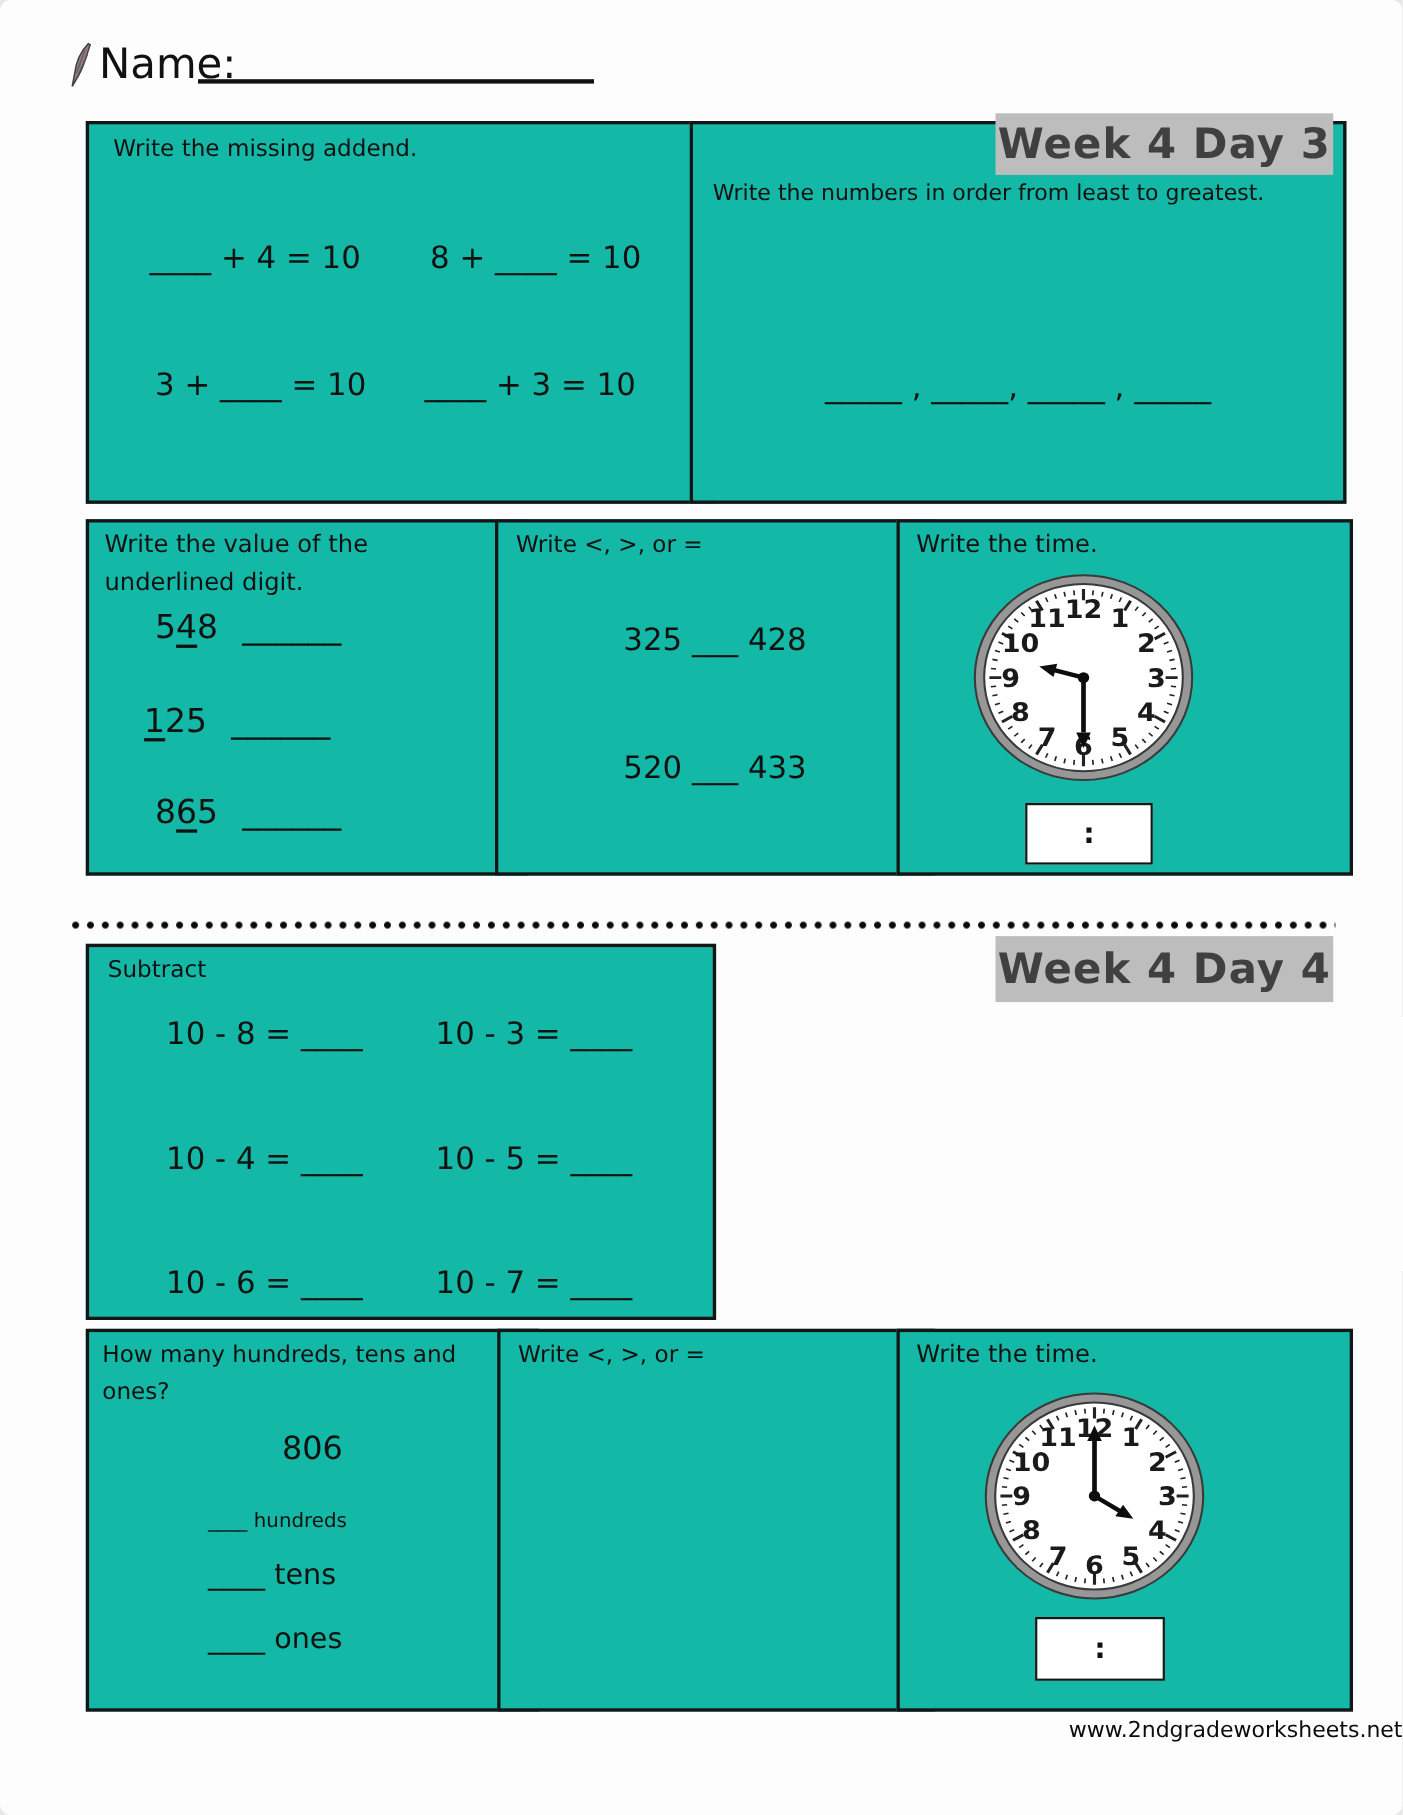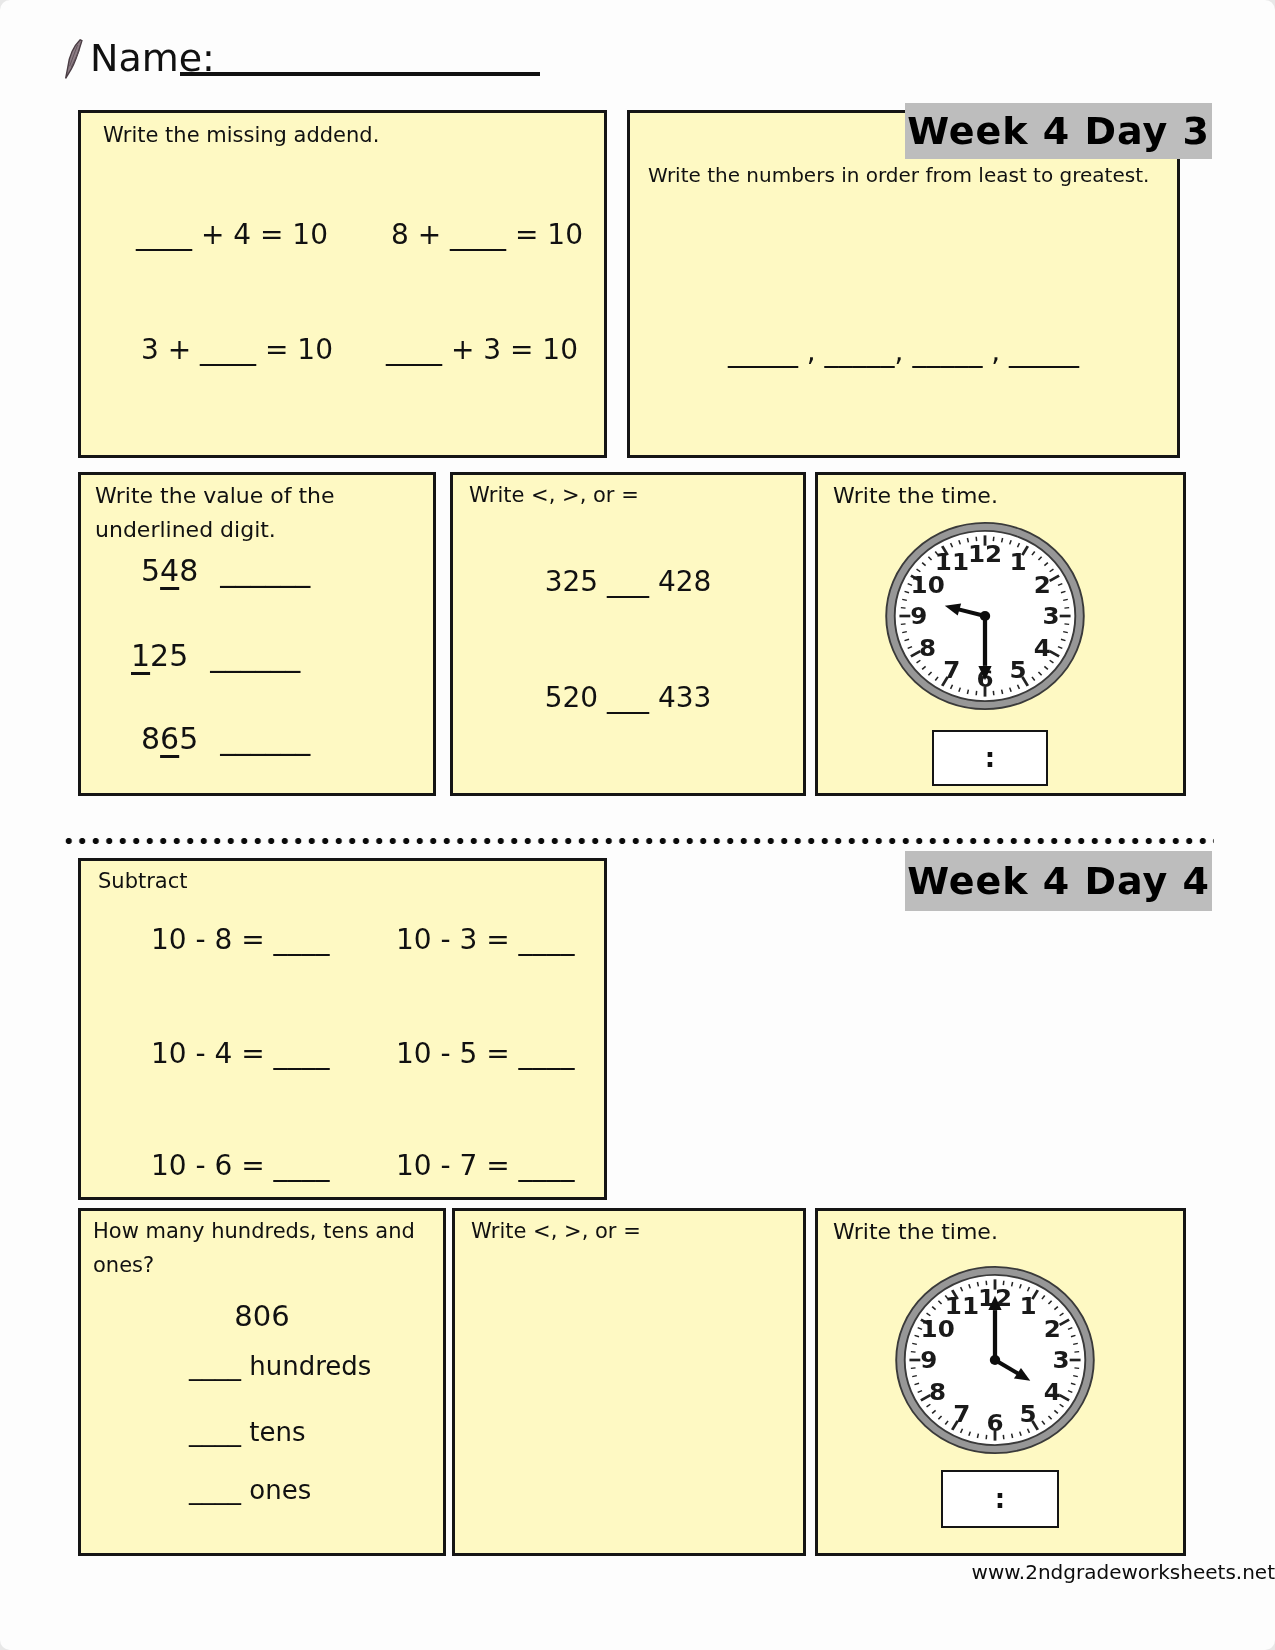--- a/index.html
+++ b/index.html
@@ -1,27 +1,27 @@
 <!DOCTYPE html>
 <html><head>
 <meta charset="utf-8">
 <style>
   html,body{margin:0;padding:0;background:#e8e8e8;}
   .page{
     position:relative;width:1275px;height:1650px;margin:0 auto;background:#fdfdfd;
     font-family:"DejaVu Sans",sans-serif;color:#111;overflow:hidden;border-radius:10px;
   }
   .abs{position:absolute;}
-  .box{position:absolute;border:3px solid #151515;background:#fef9c3;}
+  .box{position:absolute;border:3px solid #151515;background:#14b8a6;padding-left:44px;}
   .prompt{position:absolute;font-size:21px;white-space:pre;}
   .problem{position:absolute;font-size:28px;white-space:pre;}
   .centerline{position:absolute;text-align:center;font-size:28px;white-space:pre;}
   .gray-header{
     position:absolute;background:#bdbdbd;display:flex;align-items:center;justify-content:center;
-    font-size:38px;font-weight:bold;letter-spacing:1px;color:#000000;
+    font-size:38px;font-weight:bold;letter-spacing:1px;color:#404040;
   }
   .name-label{position:absolute;font-size:38px;}
   .name-underline{position:absolute;background:#111;height:4px;}
   .dotted-line{
     position:absolute;height:10px;
     background-image:radial-gradient(circle,#0a0a0a 2.7px,transparent 3.5px);
     background-size:13.5px 10px;background-repeat:repeat-x;background-position:0 1px;
   }
   .u{text-decoration:underline;text-decoration-thickness:3px;text-underline-offset:6px;}
   .ansblank{margin-left:22px;}
@@ -175,21 +175,21 @@
     <span class="problem" style="left:315px;top:288px">10 - 7 = ____</span>
   </div>
 
 
   <div class="gray-header" style="left:905px;top:851px;width:307px;height:60px">Week 4 Day 4</div>
 
   <div class="box" style="left:78px;top:1208px;width:362px;height:342px">
     <span class="prompt" style="left:12px;top:8px">How many hundreds, tens and</span>
     <span class="prompt" style="left:12px;top:42px">ones?</span>
     <div class="centerline" style="left:0;top:88px;width:100%;font-size:29px">806</div>
-    <div class="problem" style="left:108px;top:140px;font-size:26px"><span>____</span> <span>hundreds</span></div>
+    <div class="problem" style="left:108px;top:161px;font-size:18px"><span>____</span> <span>hundreds</span></div>
     <div class="problem" style="left:108px;top:206px;font-size:26px"><span>____</span> <span>tens</span></div>
     <div class="problem" style="left:108px;top:264px;font-size:26px"><span>____</span> <span>ones</span></div>
   </div>
 
   <div class="box" style="left:452px;top:1208px;width:348px;height:342px">
     <span class="prompt" style="left:16px;top:8px">Write &lt;, &gt;, or =</span>
   </div>
 
   <div class="box" style="left:815px;top:1208px;width:365px;height:342px">
     <span class="prompt" style="left:15px;top:8px;font-size:22px">Write the time.</span>

